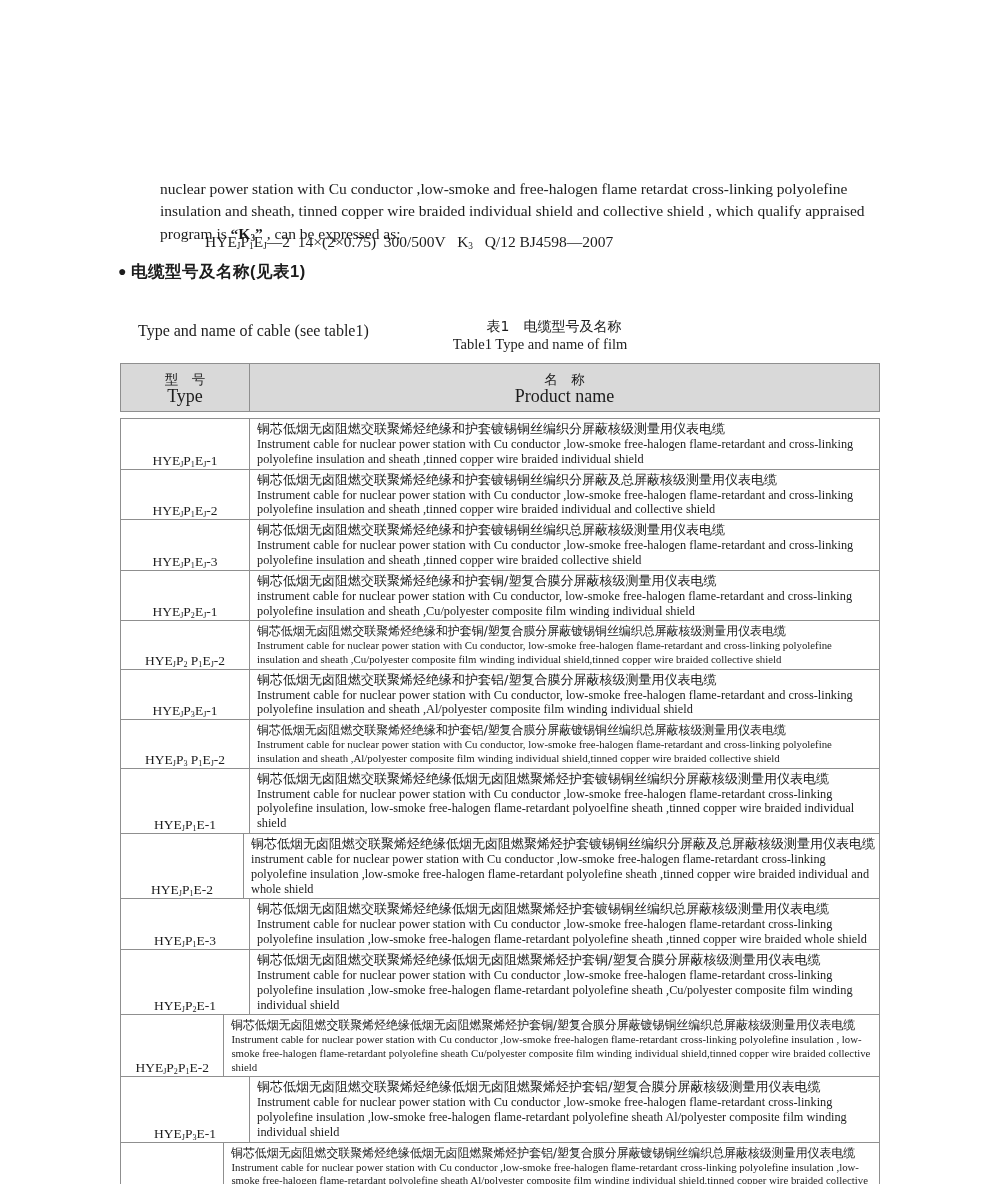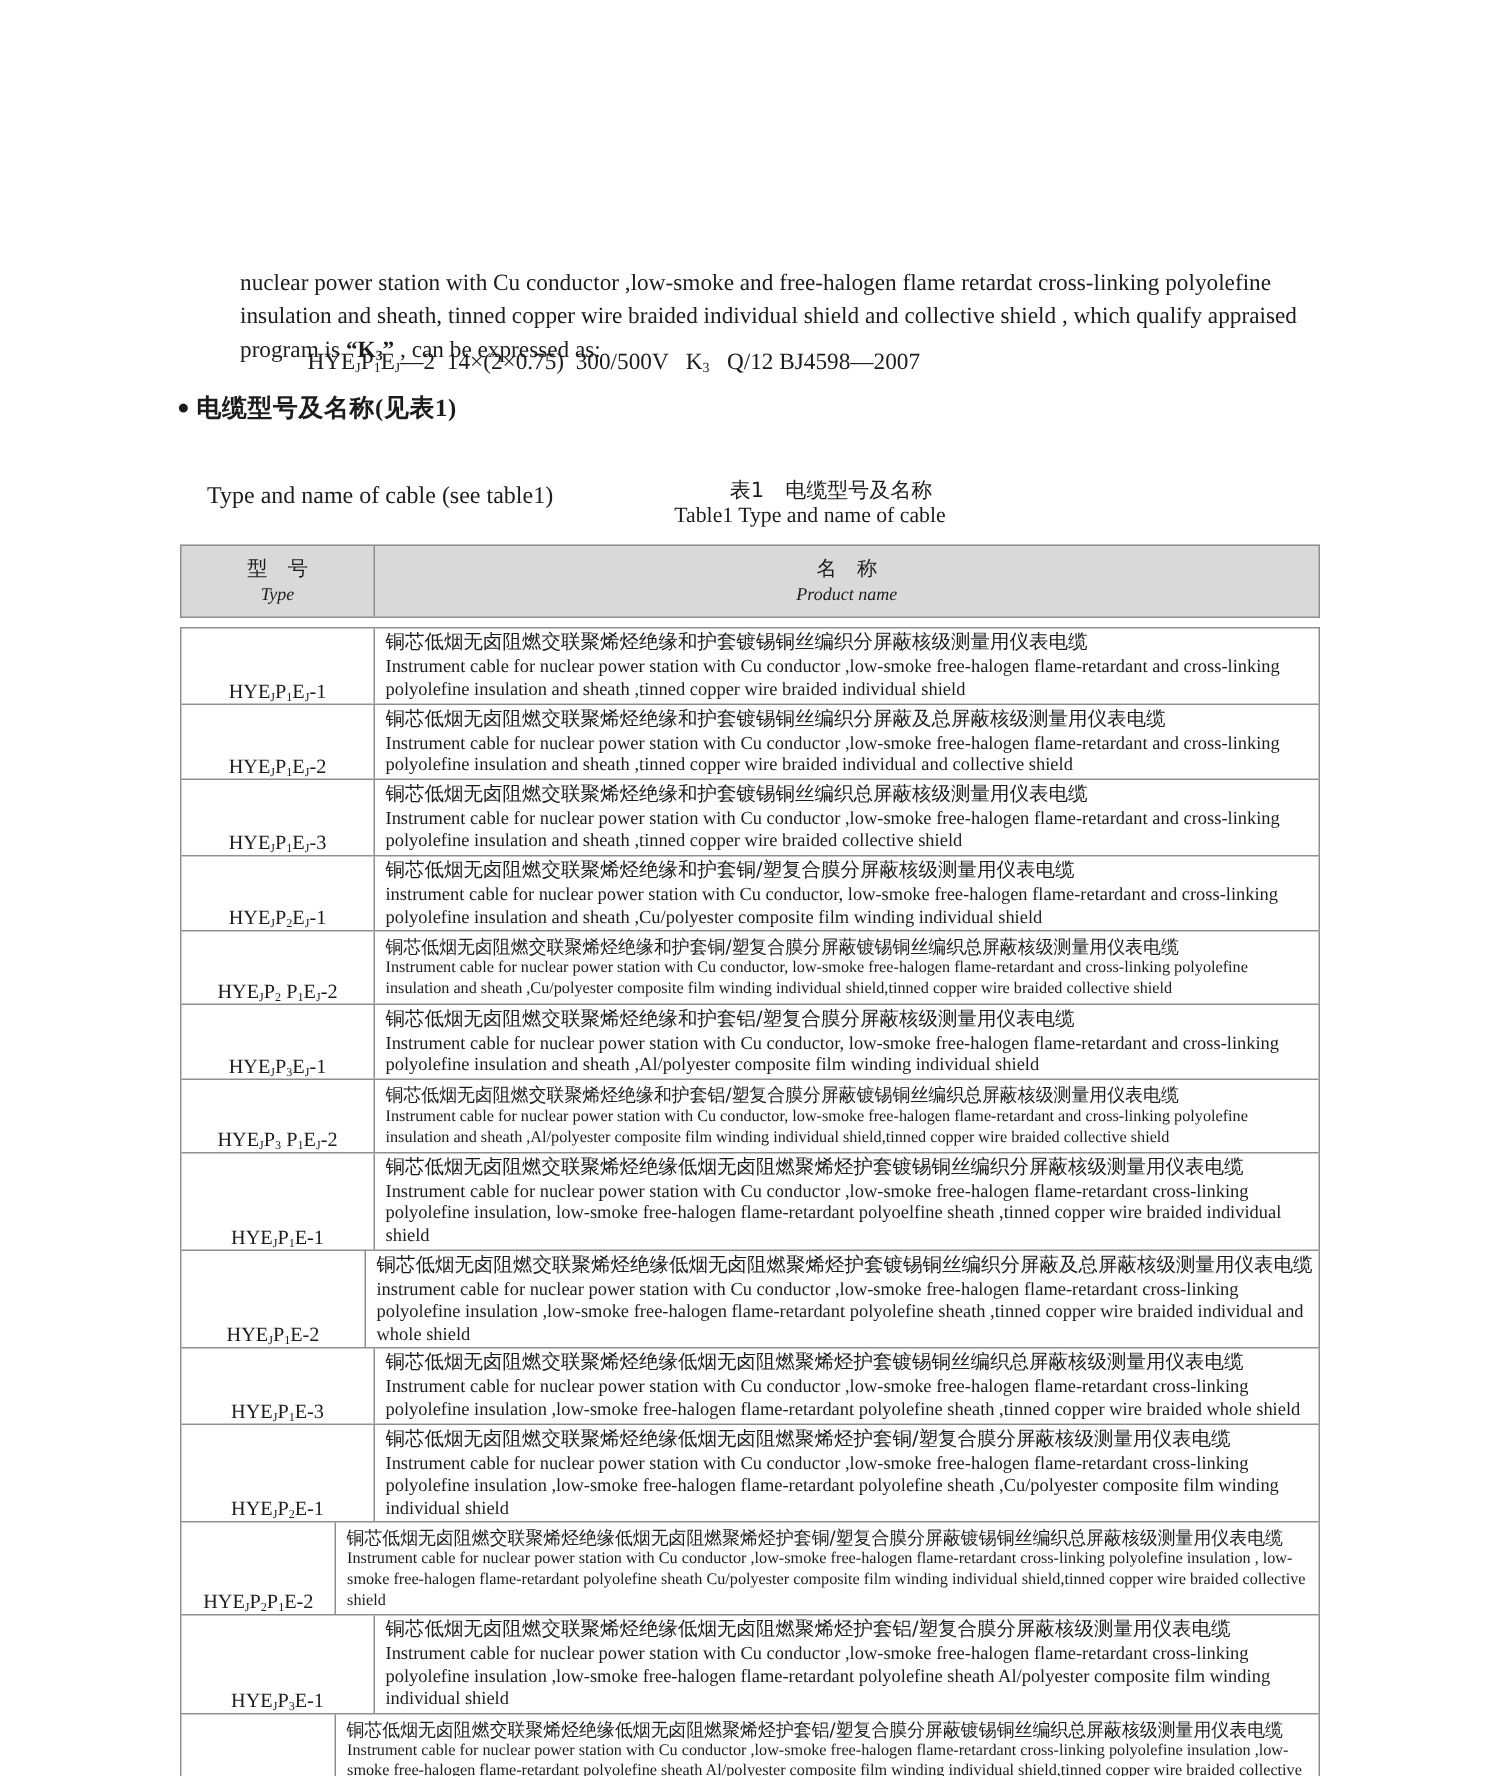--- a/index.html
+++ b/index.html
@@ -8,41 +8,41 @@
 
   
   .intro{position:absolute;left:160px;top:162px;width:716px;
          font-size:15.5px;line-height:22.5px;text-align:left;}
   .intro .k-term{font-weight:bold;}
   .formula{position:absolute;left:205px;top:233px;font-size:15.5px;white-space:pre-wrap;}
 
   sub{font-size:0.60em;line-height:0;vertical-align:-0.25em;}
 
   
-  .section{position:absolute;left:118px;top:261px;font-family:Liberation Serif, serif;
+  .section{position:absolute;left:118px;top:261px;font-family:Liberation Sans, sans-serif;
            font-size:16.5px;font-weight:bold;letter-spacing:0.5px;}
   .section .bullet{font-size:14px;margin-right:4px;vertical-align:1px;}
   .section-en{position:absolute;left:138px;top:285px;font-size:16px;
               font-family:"Liberation Serif",serif;margin-top:37px;}
 
   
   .caption-cn{position:absolute;left:214px;top:318px;width:680px;text-align:center;
               font-family:"DejaVu Sans",sans-serif;font-size:14px;}
   .caption-en{position:absolute;left:200px;top:336px;width:680px;text-align:center;
               font-size:14.5px;}
 
   
   .tbl-head{position:absolute;left:120px;top:363px;width:760px;height:49px;
             display:flex;border:1px solid #8f8f8f;box-sizing:border-box;background:#d9d9d9;}
   .tbl-head .hcell{display:flex;flex-direction:column;justify-content:center;align-items:center;
                    box-sizing:border-box;}
   .tbl-head .hcell.type{width:128px;}
   .tbl-head .hcell.name{flex:1;border-left:1px solid #8f8f8f;}
   .h-cn{font-family:"DejaVu Sans",sans-serif;font-size:13.5px;line-height:17px;}
-  .h-en{font-size:12px;line-height:17px;font-style:italic;}
+  .h-en{font-size:18px;line-height:17px;}
 
   .tbl-body{position:absolute;left:120px;top:418px;width:760px;
             border:1px solid #8f8f8f;box-sizing:border-box;}
   .tbl-row{display:flex;min-height:48.3px;box-sizing:border-box;}
   .tbl-row + .tbl-row{border-top:1px solid #8f8f8f;}
   .cell{box-sizing:border-box;display:flex;}
   .cell.code{width:128px;align-items:flex-end;justify-content:center;
              font-size:13.5px;text-align:center;}
   .cell.desc{flex:1;border-left:1px solid #8f8f8f;flex-direction:column;justify-content:center;
              padding:2px 4px 2px 7px;}
@@ -59,21 +59,21 @@
   <p class="intro"><span>nuclear power station with Cu conductor ,low-smoke and free-halogen flame retardat cross-linking polyolefine insulation and sheath, tinned copper wire braided individual shield and collective shield , which qualify appraised program is </span><span class="k-term">“K<sub>3</sub>”</span><span> ,  can be expressed as:</span></p>
 
   <div class="formula">HYE<sub>J</sub>P<sub>1</sub>E<sub>J</sub>—2  14×(2×0.75)  300/500V   K<sub>3</sub>   Q/12 BJ4598—2007</div>
 
   <div class="section">
     <span class="bullet">●</span><span>电缆型号及名称(见表1)</span>
   </div>
   <div class="section-en">Type and name of cable (see table1)</div>
 
   <div class="caption-cn">表1　电缆型号及名称</div>
-  <div class="caption-en">Table1  Type and name of cable</div>
+  <div class="caption-en">Table1  Type and name of film</div>
 
   <div class="tbl-head">
     <div class="hcell type">
       <div class="h-cn">型　号</div>
       <div class="h-en">Type</div>
     </div>
     <div class="hcell name">
       <div class="h-cn">名　称</div>
       <div class="h-en">Product name</div>
     </div>

